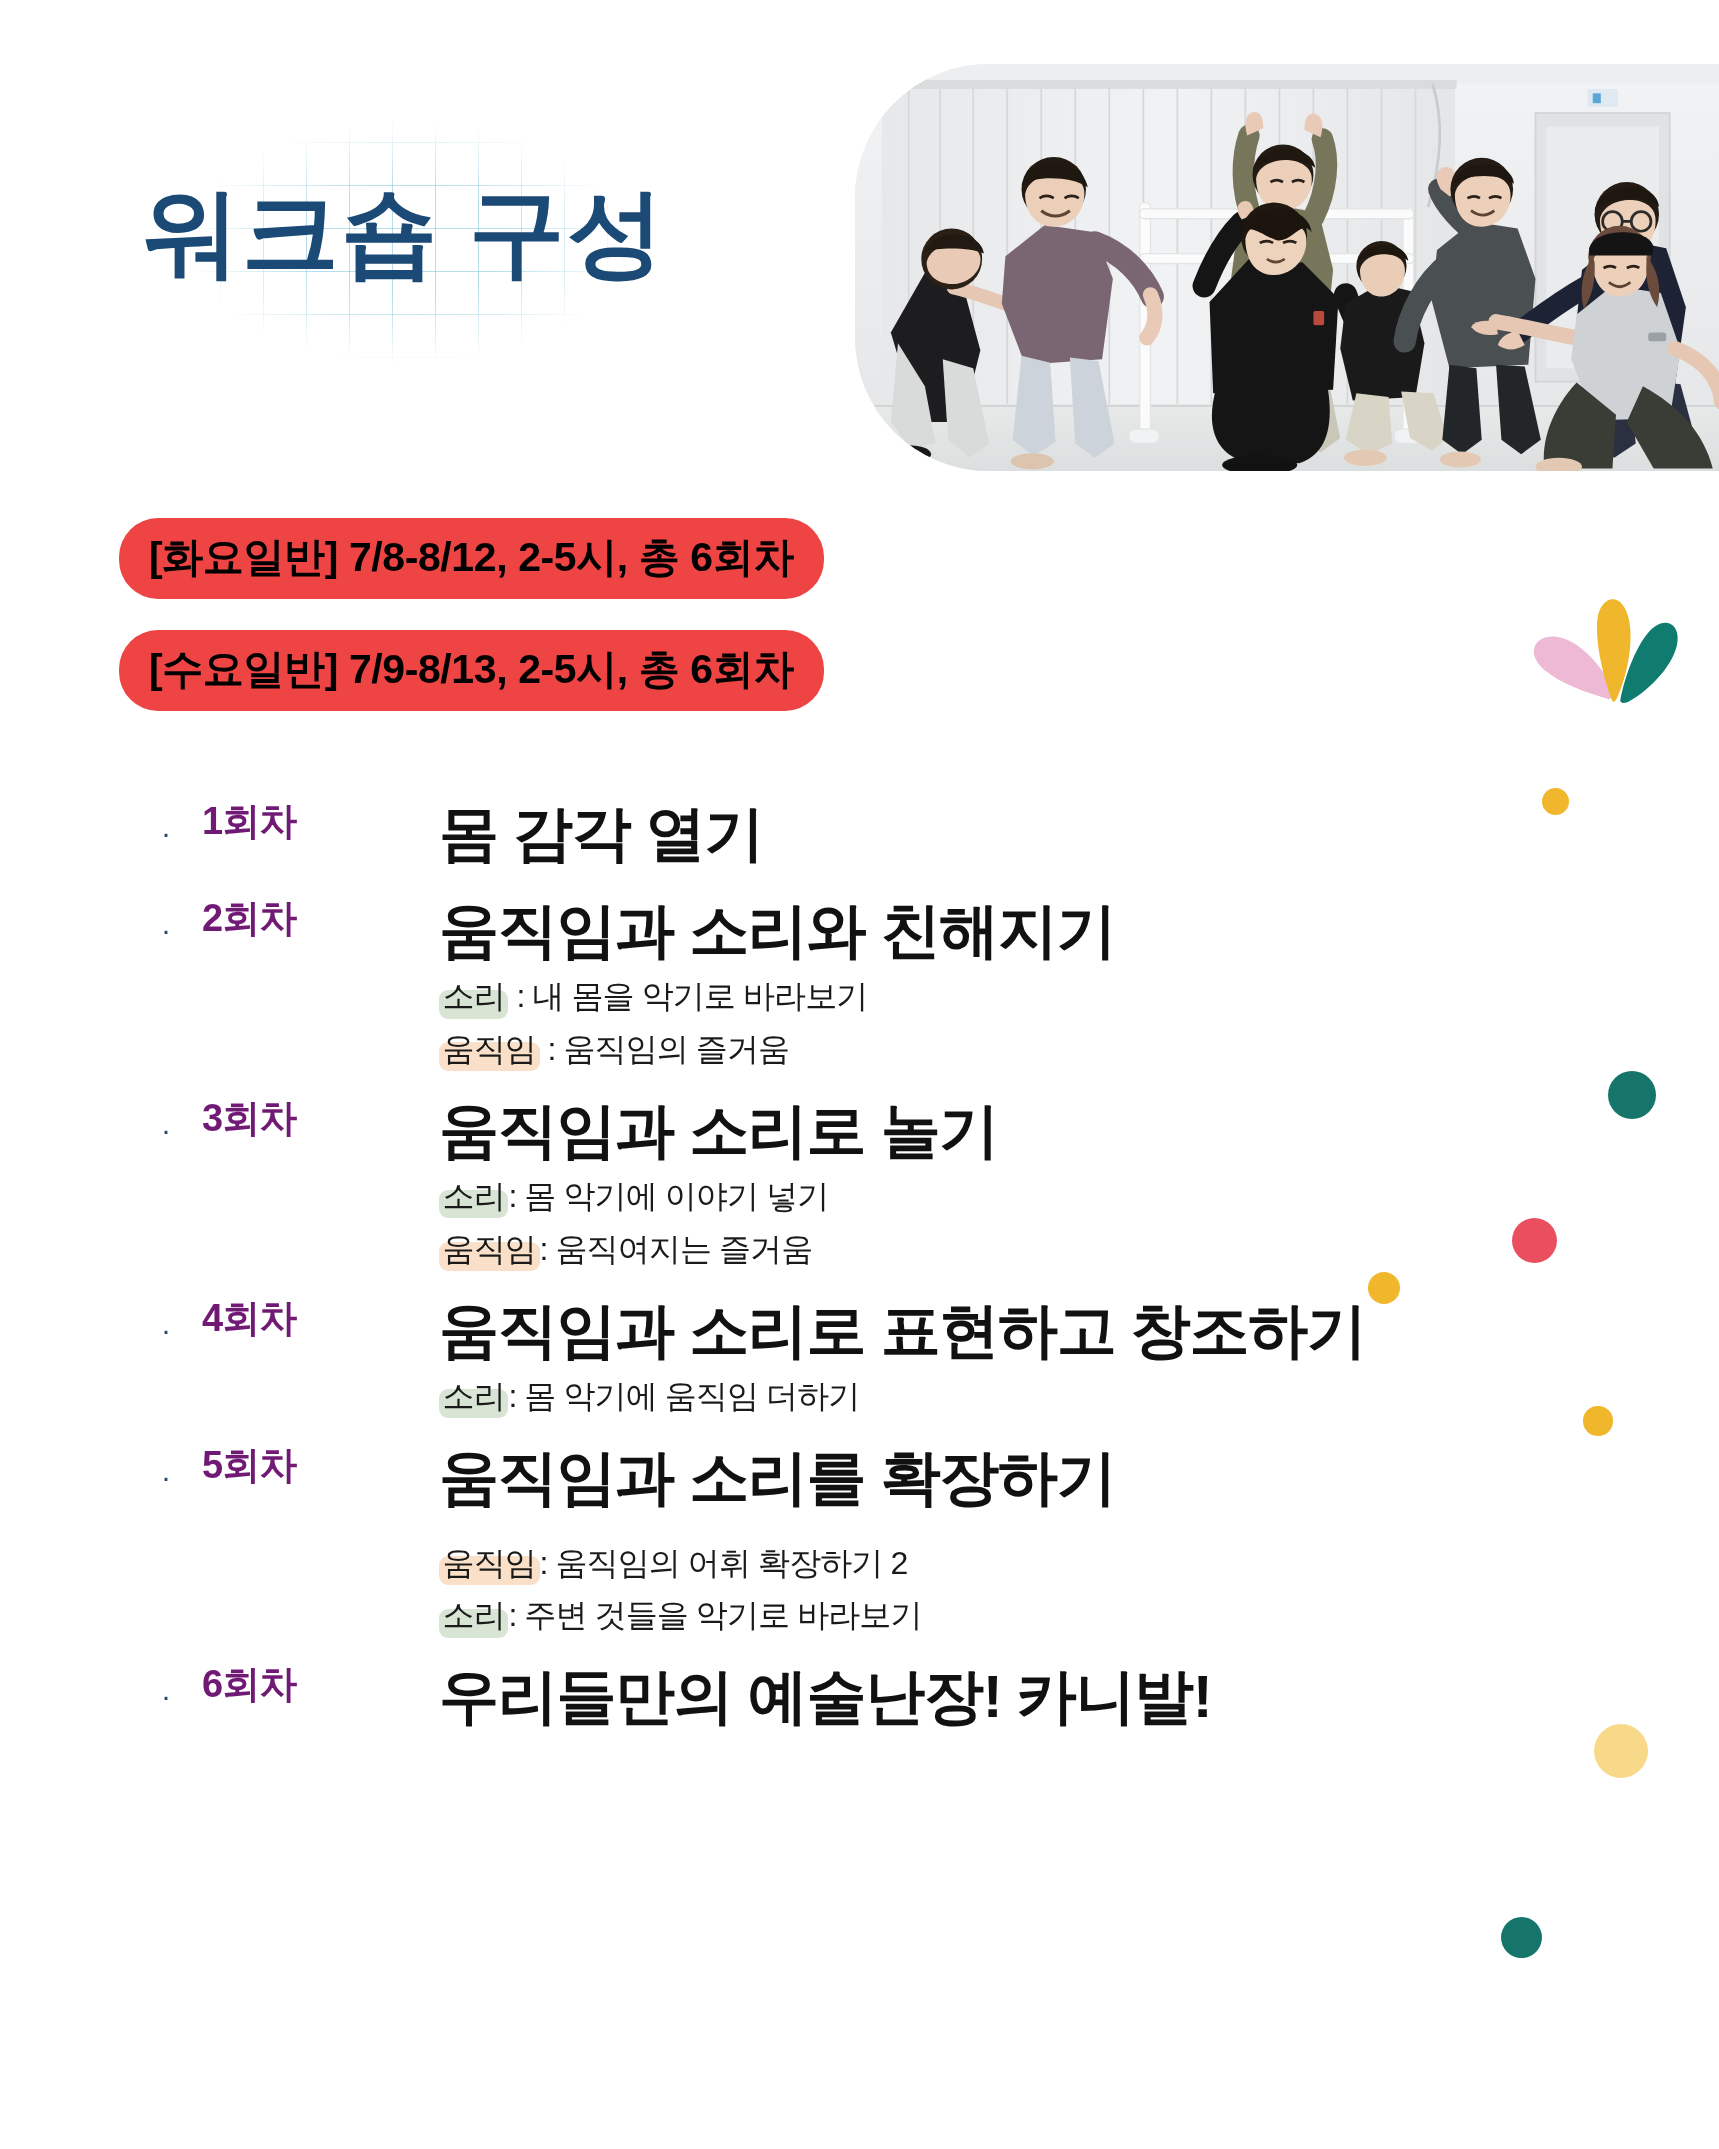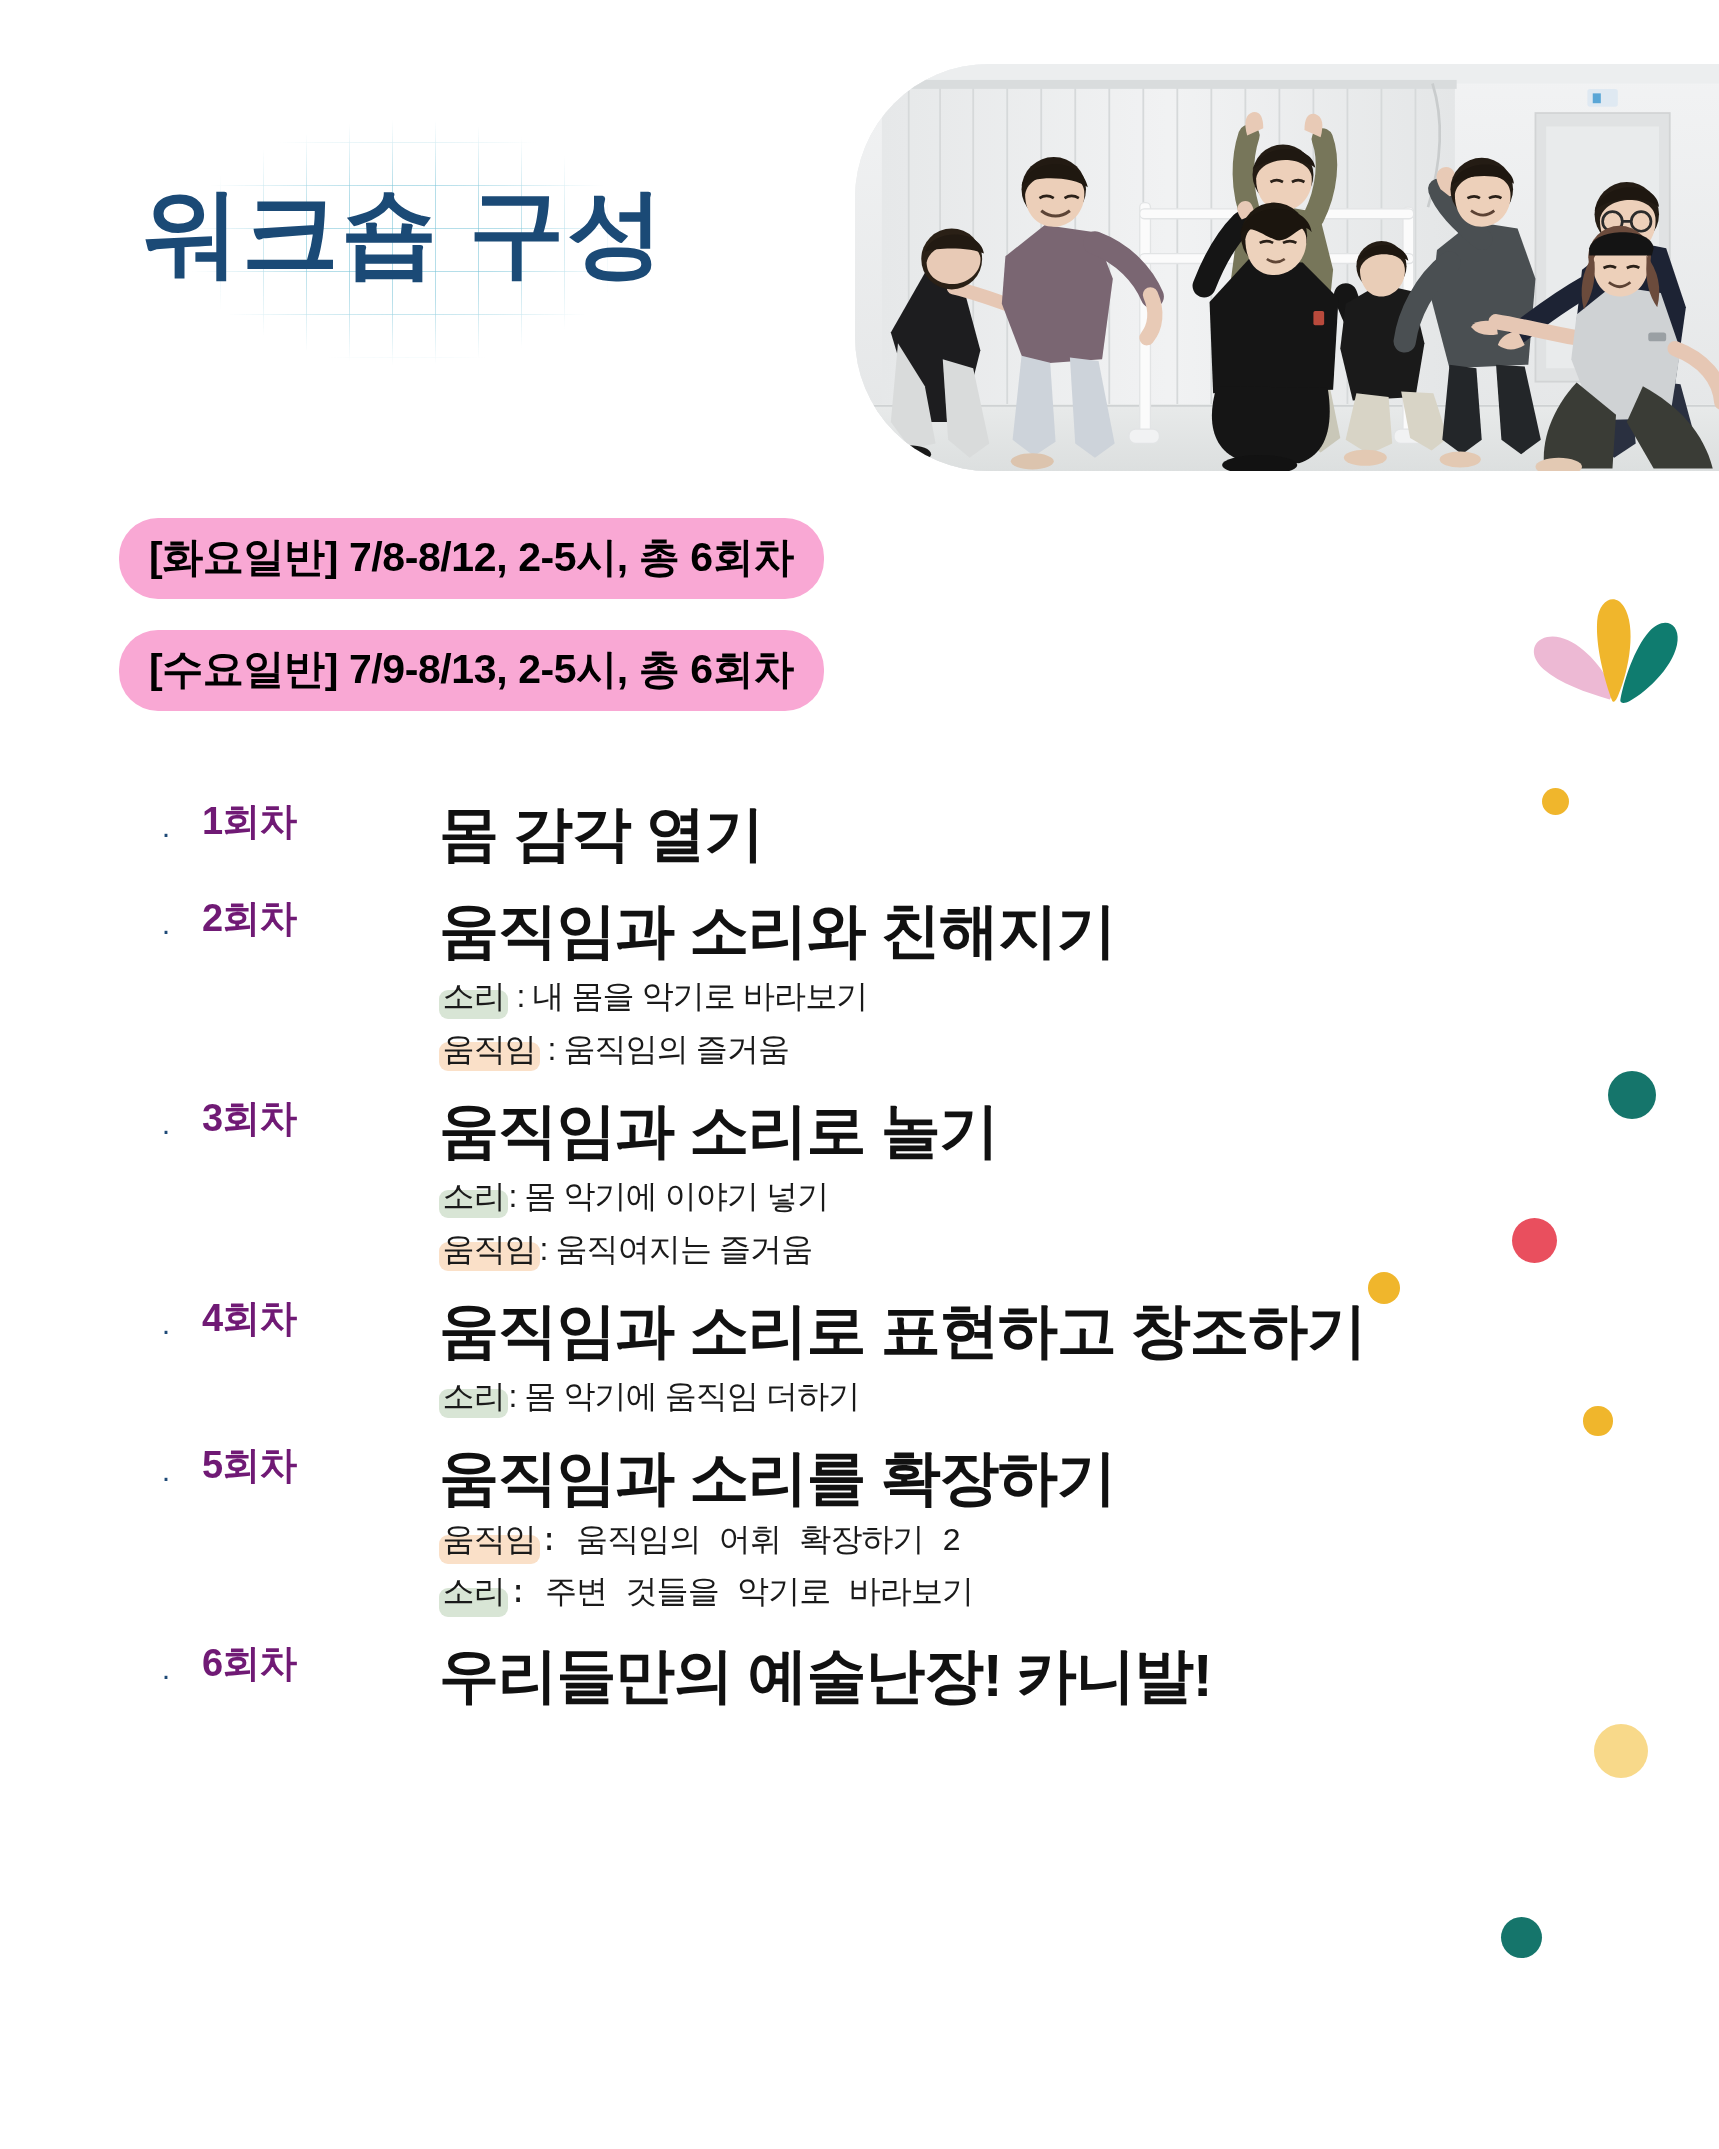--- a/index.html
+++ b/index.html
@@ -60,21 +60,21 @@
     overflow:hidden;
     background:#e9ebec;
   }
   .photo svg { display:block; width:100%; height:100%; }
 
   
   .badge {
     position:absolute;
     left:119px;
     display:inline-block;
-    background:#f9a8d4;
+    background:#ef4444;
     border-radius:39px;
     color:#000000;
     font-size:41px;
     font-weight:bold;
     line-height:1;
     padding:19px 30px 20.6px 30px;
     letter-spacing:-0.4px;
     white-space:nowrap;
   }
   .badge-tue { top:518px; }
@@ -417,21 +417,21 @@
         </div>
       </div>
     </div>
 
     <div class="session" style="margin-bottom:30px;">
       <div class="session-head">
         <div class="bullet">·</div>
         <div class="session-no">5회차</div>
         <div class="session-title">움직임과 소리를 확장하기</div>
       </div>
-      <div class="subs" style="margin-top:13px;font-family:Liberation Mono, monospace;">
+      <div class="subs" style="margin-top:34px;">
         <div class="sub">
           <span class="hl hl-move">움직임</span><span>: 움직임의 어휘 확장하기 2</span>
         </div>
         <div class="sub">
           <span class="hl hl-sound">소리</span><span>: 주변 것들을 악기로 바라보기</span>
         </div>
       </div>
     </div>
 
     <div class="session">

